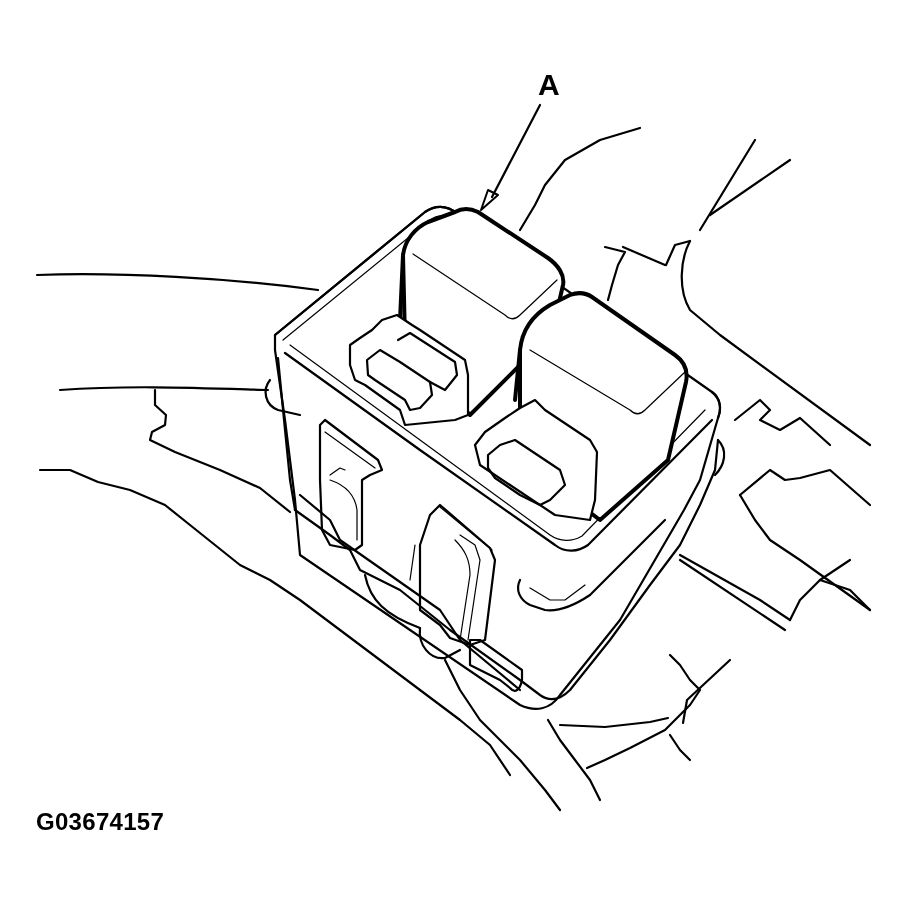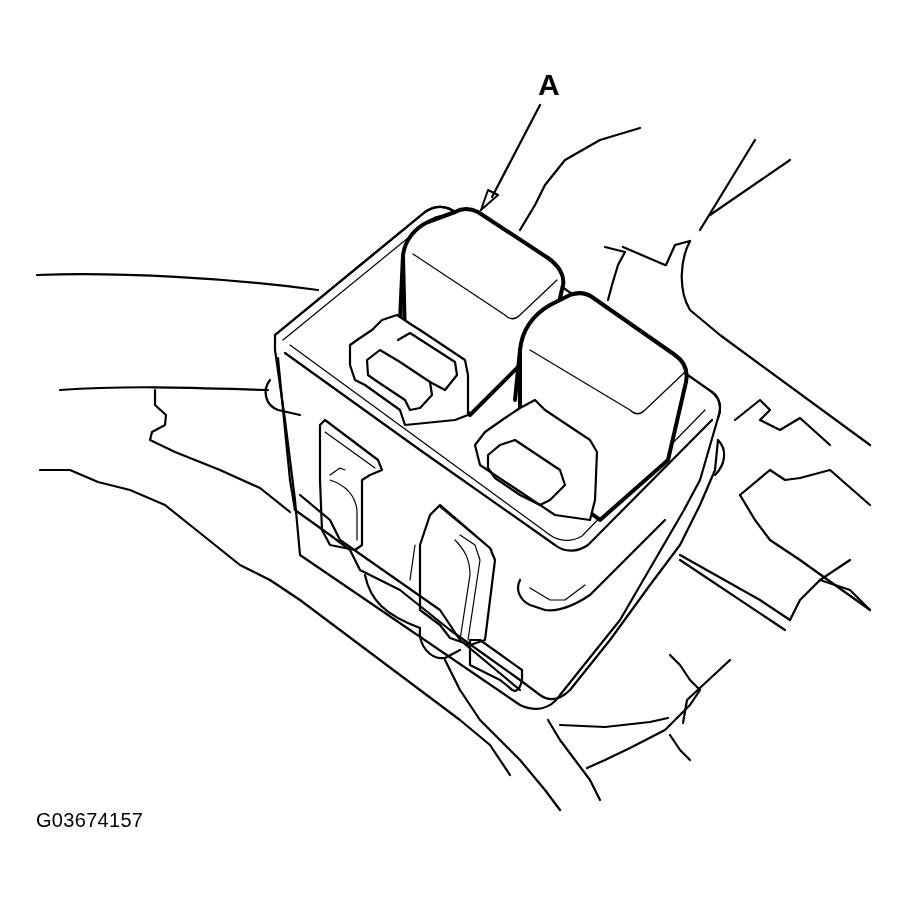--- a/index.html
+++ b/index.html
@@ -1,19 +1,19 @@
 <!DOCTYPE html>
 <html><head>
   <meta charset="utf-8">
   <style>
     html, body { margin:0; padding:0; background:#ffffff; }
     body { width:909px; height:906px; position:relative; overflow:hidden; font-family:"Liberation Sans", sans-serif; }
     #canvas { position:absolute; left:0; top:0; width:909px; height:906px; }
     .callout-label { position:absolute; left:538px; top:70px; font-family:"Liberation Sans", sans-serif; font-weight:bold; font-size:30px; color:#000; line-height:1; }
-    .figure-id { position:absolute; left:36px; top:810px; font-family:"Liberation Sans", sans-serif; font-weight:normal; font-size:20px; color:#000; line-height:1; letter-spacing:0.3px; }
+    .figure-id { position:absolute; left:36px; top:810px; font-family:"Liberation Sans", sans-serif; font-weight:bold; font-size:24px; color:#000; line-height:1; letter-spacing:0.3px; }
     svg path, svg line, svg polyline { fill:none; stroke:#000; stroke-linejoin:round; stroke-linecap:round; }
     .thin { stroke-width:1.2; }
     .med { stroke-width:2.2; }
     .thick { stroke-width:4; }
     .white { fill:#fff; }
   </style>
 </head>
 <body>
 
 <svg id="canvas" viewBox="0 0 909 906" xmlns="http://www.w3.org/2000/svg">

